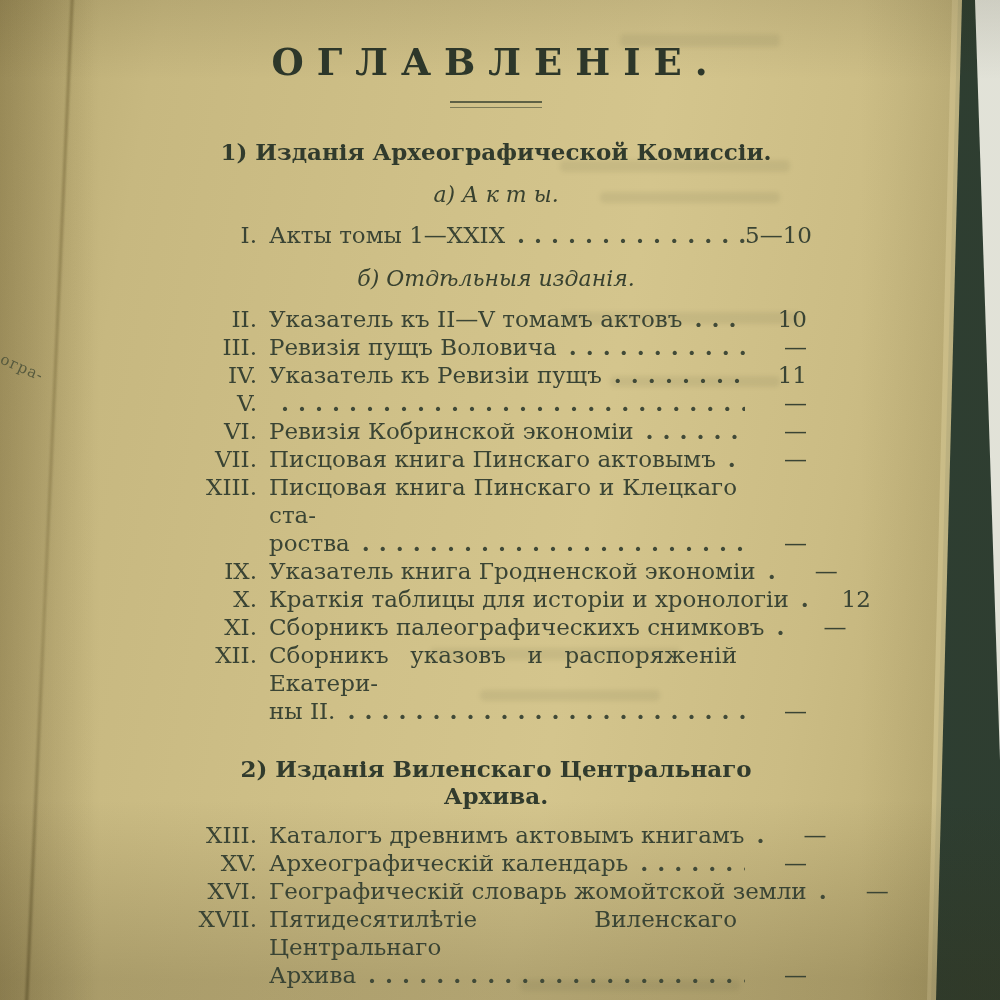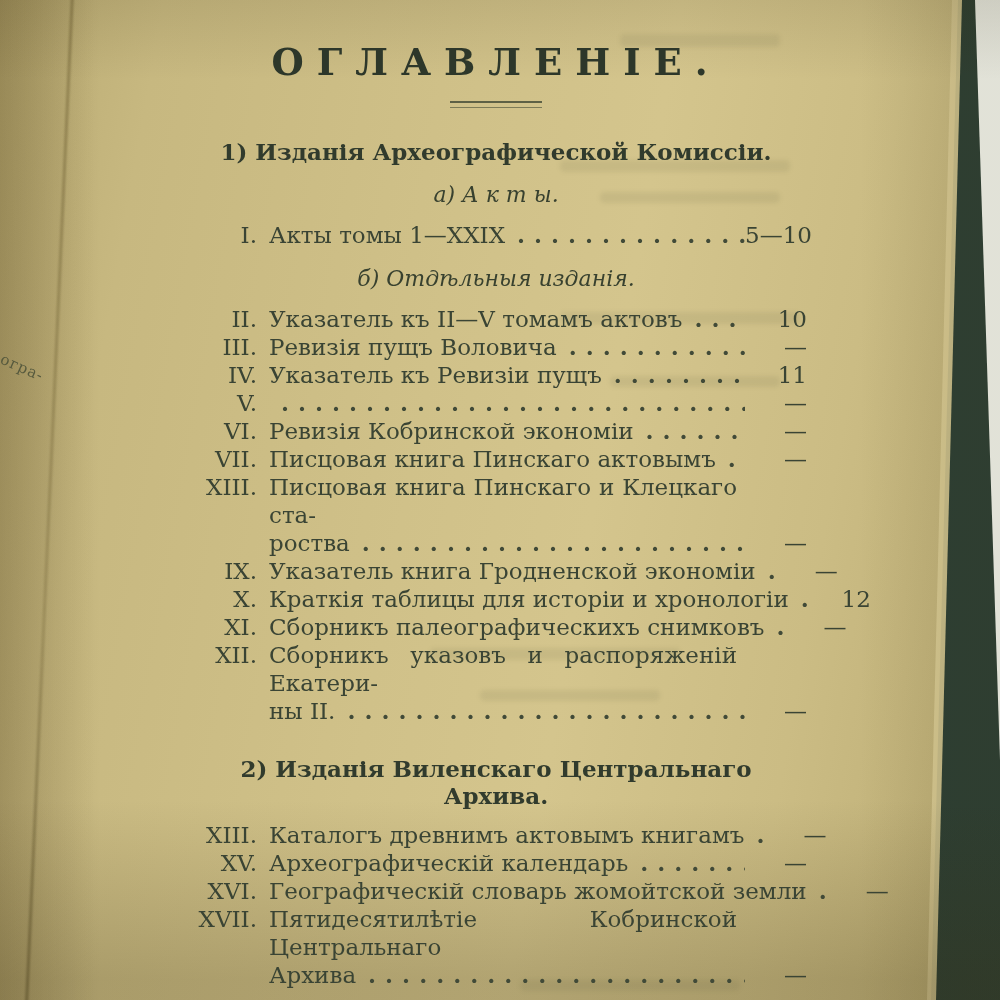--- a/index.html
+++ b/index.html
@@ -218,21 +218,21 @@
           <div class="pg">—</div>
         </div>
         <div class="toc-row">
           <div class="num">XVI.</div>
           <div class="txt">Географическій словарь жомойтской земли</div>
           <div class="dots"></div>
           <div class="pg">—</div>
         </div>
         <div class="toc-row">
           <div class="num">XVII.</div>
-          <div class="txt wrap-first">Пятидесятилѣтіе Кобринской Центральнаго</div>
+          <div class="txt wrap-first">Пятидесятилѣтіе Виленскаго Центральнаго</div>
         </div>
         <div class="toc-row">
           <div class="num"></div>
           <div class="txt">Архива</div>
           <div class="dots"></div>
           <div class="pg">—</div>
         </div>
       </div>
     </div>
 </div>

